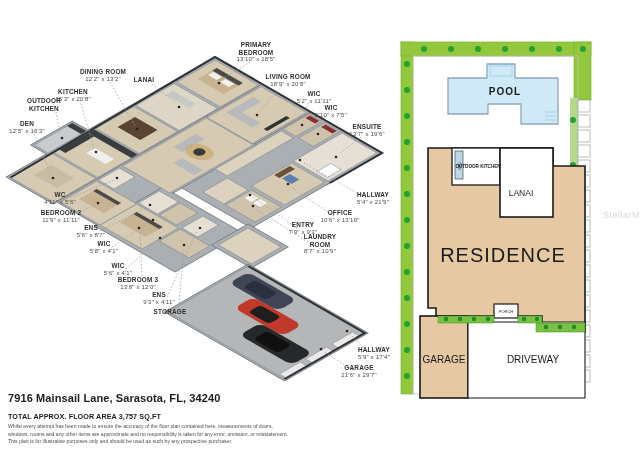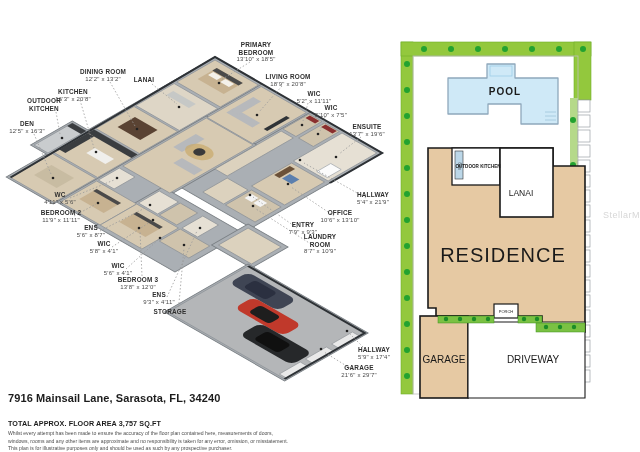--- a/index.html
+++ b/index.html
@@ -7,21 +7,21 @@
          font-family:"Liberation Sans",sans-serif;}
   svg{position:absolute;left:0;top:0;}
   
   .room-label{position:absolute;transform:translateX(-50%);text-align:center;
               line-height:1.2;white-space:pre-line;pointer-events:none;}
   .room-label .rn{display:block;font-size:6.4px;font-weight:bold;color:#2e2e2e;letter-spacing:.2px;}
   .room-label .rd{display:block;font-size:6px;color:#4a4a4a;letter-spacing:.2px;}
   
   #footer{position:absolute;left:8px;top:392px;width:420px;}
   #address{font-size:11px;font-weight:bold;color:#1c1c1c;letter-spacing:.1px;}
-  #area-line{font-size:7.2px;font-weight:bold;color:#1c1c1c;margin-top:15px;letter-spacing:.1px;}
+  #area-line{font-size:7.2px;font-weight:bold;color:#1c1c1c;margin-top:8px;letter-spacing:.1px;}
   .disc{font-size:5.1px;color:#4c4c4c;line-height:1.5;}
   #disc-block{margin-top:2px;}
   
   #watermark{position:absolute;left:603px;top:210px;font-size:9px;color:#d7d7d7;
              letter-spacing:.5px;white-space:nowrap;}
 </style>
 </head>
 <body>
 
 <div id="stage">

